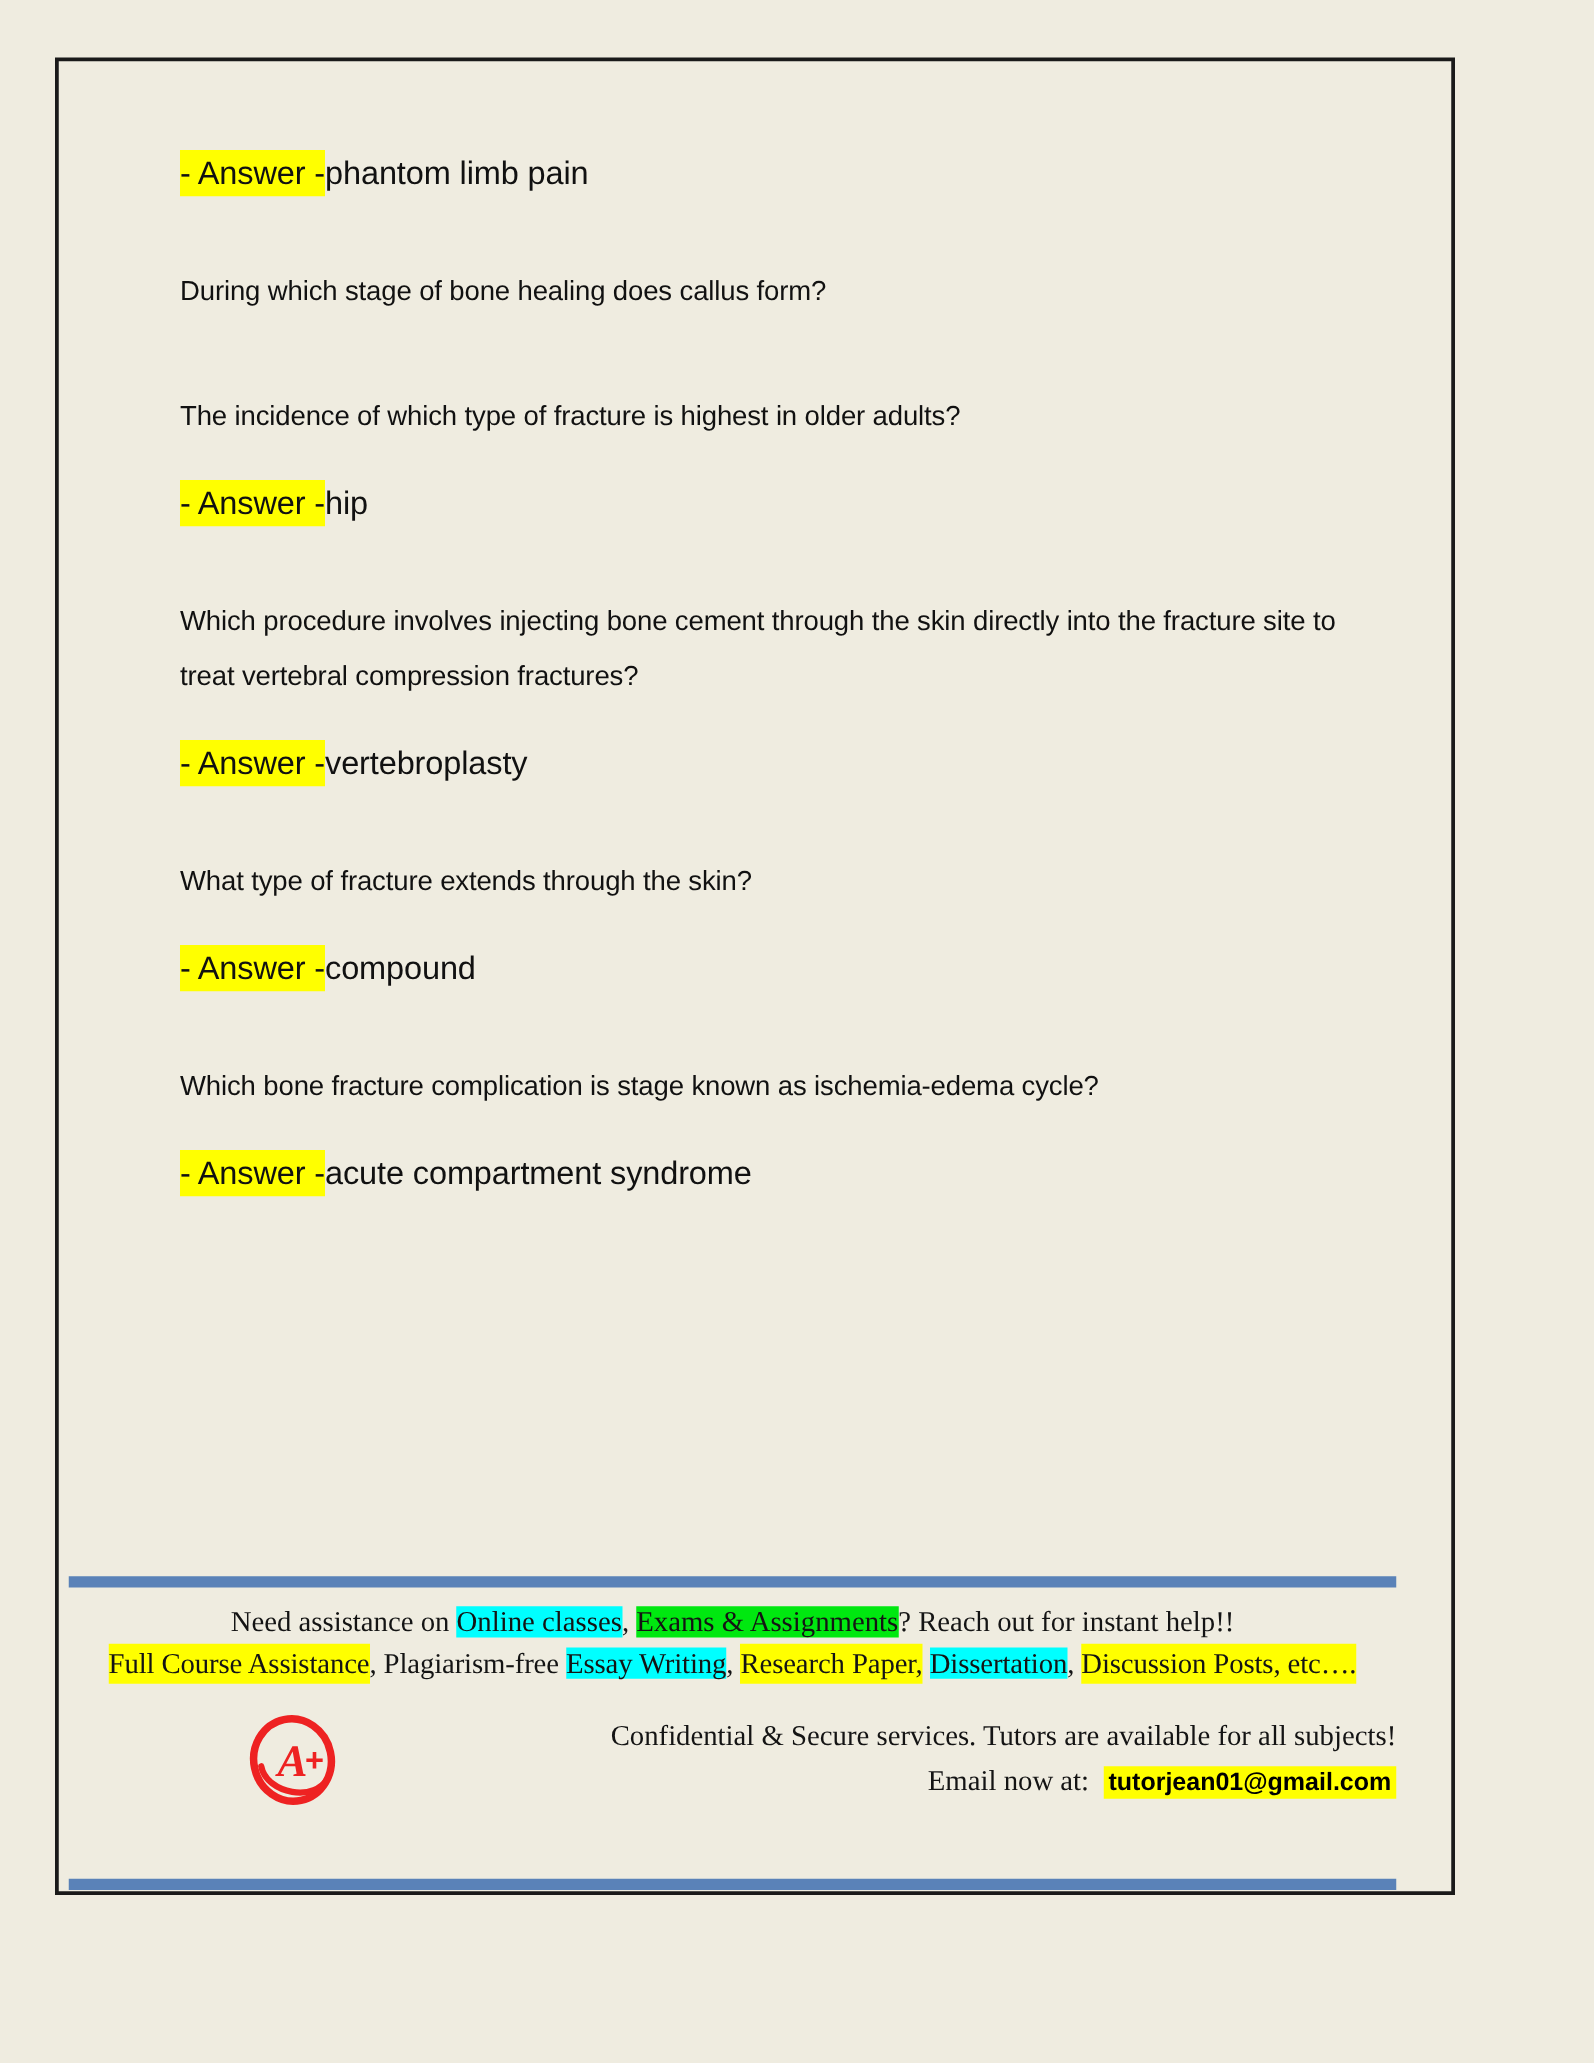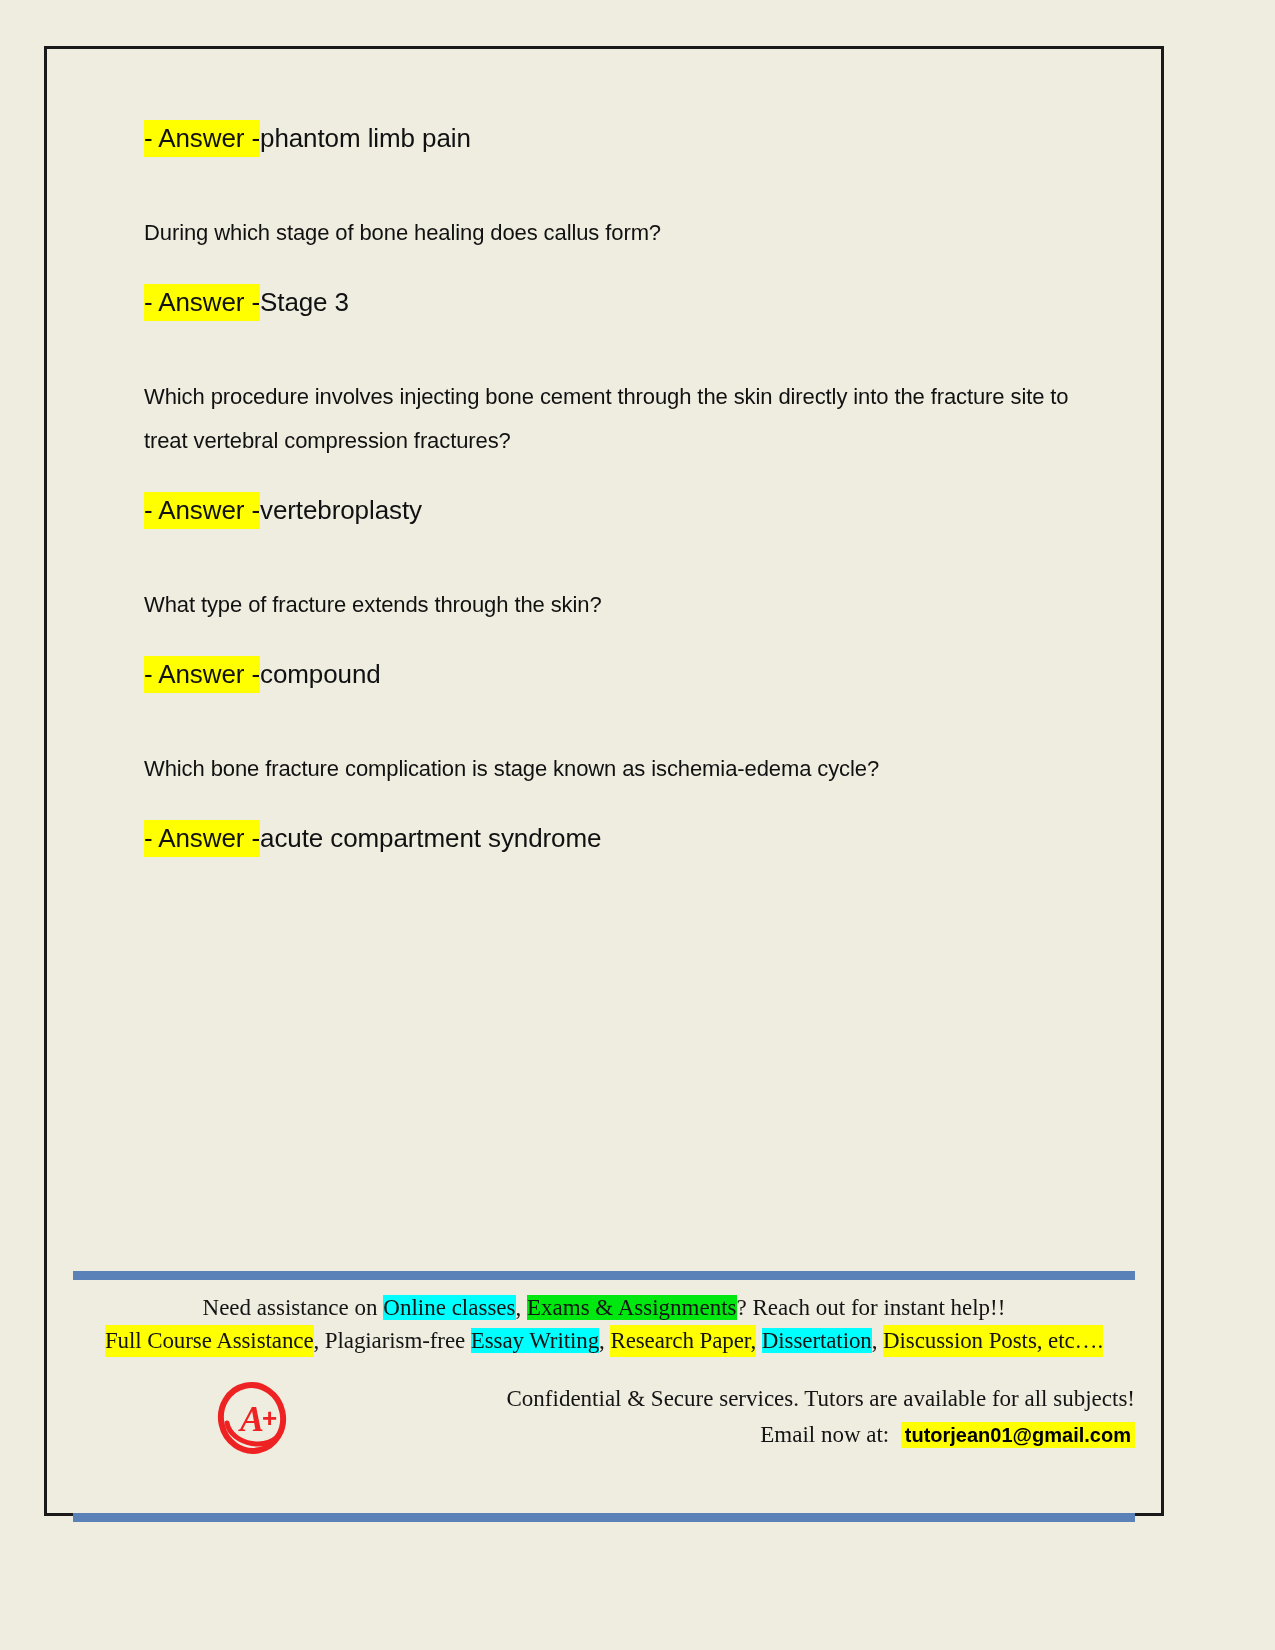--- a/index.html
+++ b/index.html
@@ -57,24 +57,23 @@
   .hl-yellow {
     background: #ffff00;
     padding: 3px 0 4px 0;
   }
   .hl-cyan { background: #00ffff; }
   .hl-green { background: #00e810; }
 
   
   #footer {
     position: absolute;
-    left: 26px;
+    left: 8px;
     top: 1212px;
     width: 1062px;
-    margin-top: 10px;
   }
   .rule {
     height: 9px;
     background: #5a82b8;
     width: 100%;
   }
   .rule.bottom { margin-top: 0; }
 
   .ad-lines {
     text-align: center;
@@ -121,23 +120,26 @@
 <div id="page">
 
   <div id="content">
 
     <div class="qa-block first">
       <p class="answer-line"><span class="hl-yellow">- Answer -</span><span>phantom limb pain</span></p>
     </div>
 
     <div class="qa-block">
       <p class="question">During which stage of bone healing does callus form?</p>
-      <p class="answer-line"><span class="hl-yellow">- Answer -</span><span>Stage 3</span></p>
     </div>
 
+    <div class="qa-block">
+      <p class="question">The incidence of which type of fracture is highest in older adults?</p>
+      <p class="answer-line"><span class="hl-yellow">- Answer -</span><span>hip</span></p>
+    </div>
 
     <div class="qa-block">
       <p class="question">Which procedure involves injecting bone cement through the skin directly into the fracture site to treat vertebral compression fractures?</p>
       <p class="answer-line"><span class="hl-yellow">- Answer -</span><span>vertebroplasty</span></p>
     </div>
 
     <div class="qa-block">
       <p class="question">What type of fracture extends through the skin?</p>
       <p class="answer-line"><span class="hl-yellow">- Answer -</span><span>compound</span></p>
     </div>

